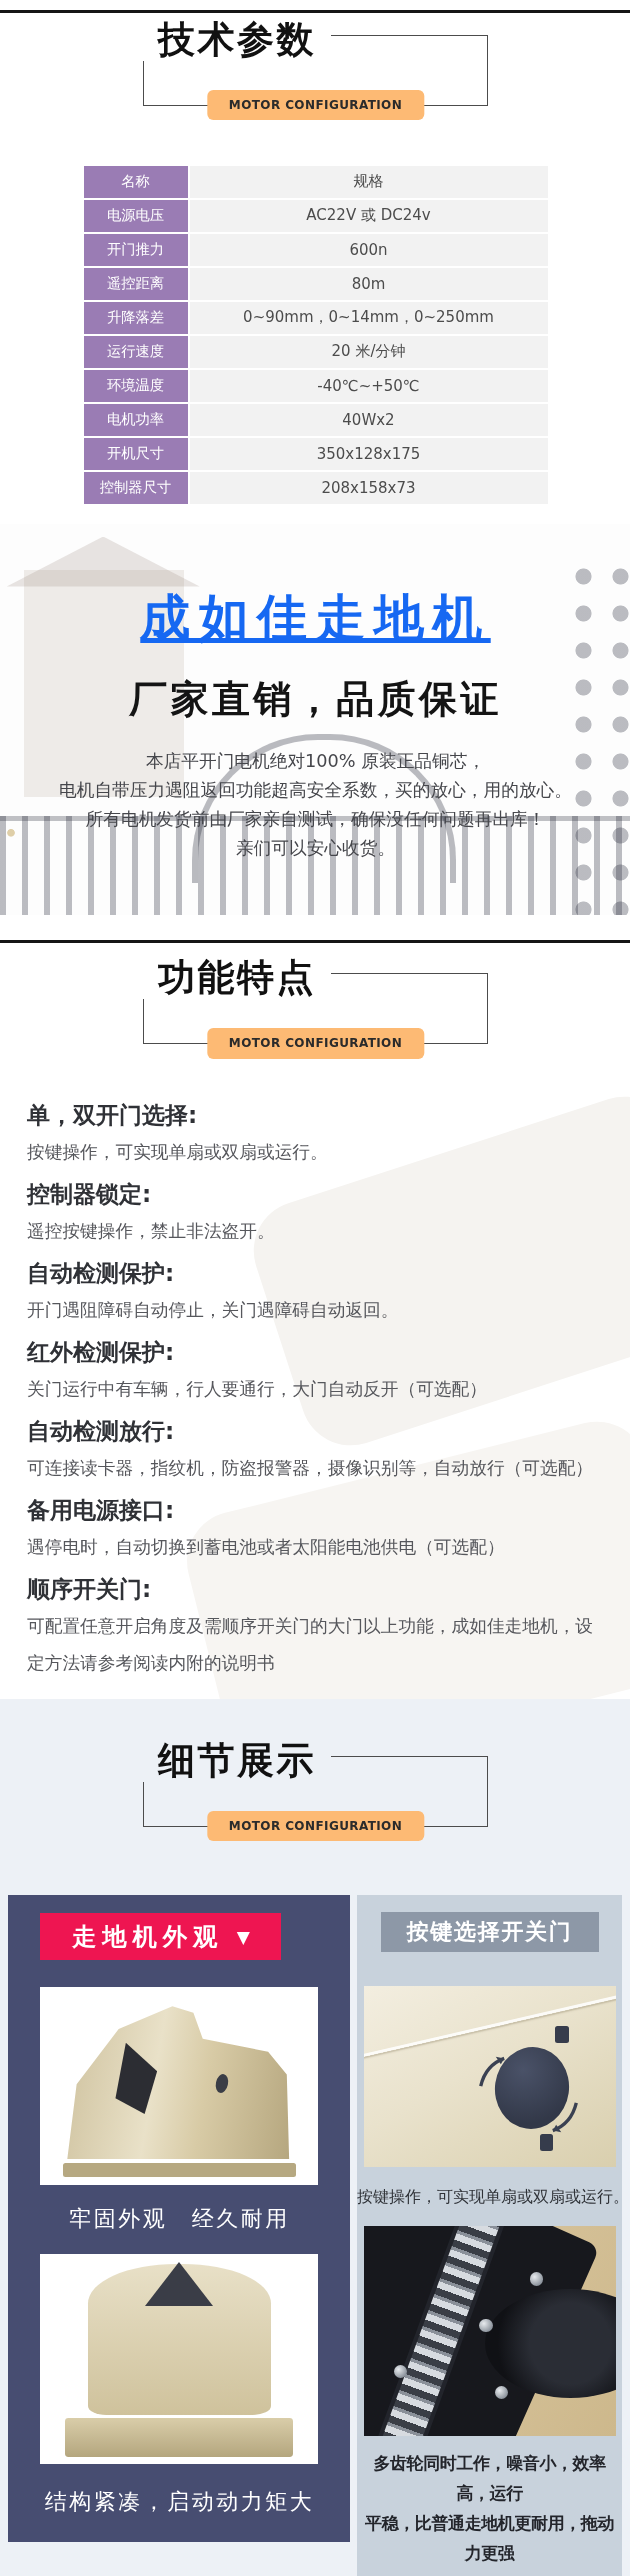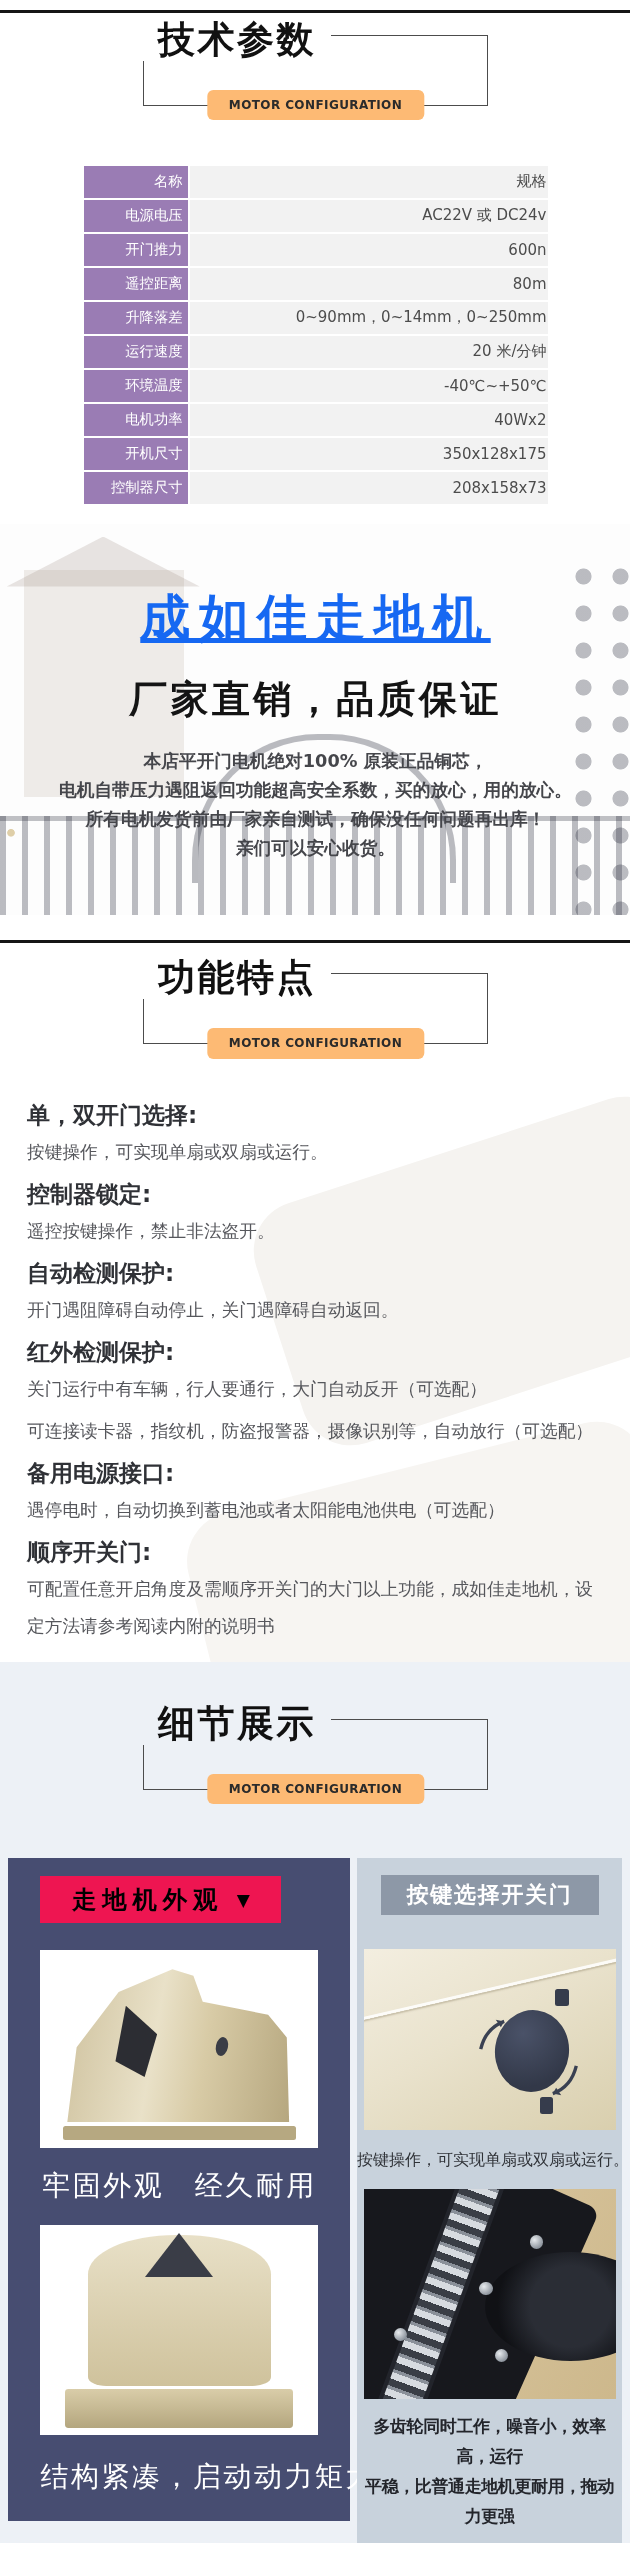--- a/index.html
+++ b/index.html
@@ -8,63 +8,63 @@
 
   
   .sec-header{position:relative;width:345px;margin:0 auto;height:124px;}
   .sec-box{position:absolute;left:0;top:22px;width:100%;height:71px;border:1.7px solid #4c4c4c;box-sizing:border-box;}
   .sec-title{position:absolute;top:4px;left:0;width:100%;text-align:left;font-size:37px;font-weight:bold;color:#111;line-height:45px;letter-spacing:2.5px;}
   .sec-title span{background:#fff;padding:0 15px;}
   .sec-badge{position:absolute;top:77px;left:50%;transform:translateX(-50%);background:#fdba74;border-radius:5.9px;padding:8.4px 22px;font-size:12px;font-weight:bold;color:#2b2b2b;letter-spacing:0.4px;white-space:nowrap;}
 
   
   .spec-table{margin:27px auto 0;border-collapse:separate;border-spacing:2.5px;}
-  .spec-table td{height:30px;text-align:right;vertical-align:middle;}
+  .spec-table td{height:30px;text-align:center;vertical-align:middle;}
   .spec-table td.k{width:94px;background:#9a7cb4;color:#fff;font-size:14.3px;padding:0 5px;}
   .spec-table td.v{width:356px;background:#f2f2f2;color:#4c4c4c;font-size:15px;}
   .sec-tech{padding-bottom:18.5px;}
 
   
   .banner{position:relative;height:391px;overflow:hidden;background:#fdfdfd;}
   .banner-art{position:absolute;inset:0;overflow:hidden;}
   .art-house{position:absolute;left:23.5px;top:46px;width:160px;height:227px;background:rgba(150,125,105,.14);}
   .art-roof{position:absolute;left:6.7px;top:12.6px;width:193px;height:50px;background:rgba(120,95,80,.16);clip-path:polygon(0 100%,50% 0,100% 100%);}
   .art-gate{position:absolute;left:192px;bottom:32px;width:252px;height:143px;border:6.7px solid rgba(32,35,52,.30);border-bottom:none;border-radius:126px 126px 0 0;}
   .art-col{position:absolute;right:0;top:34px;bottom:0;width:66px;
     background-image:radial-gradient(circle at 50% 50%, rgba(32,35,52,.30) 7.6px, transparent 8.4px);
     background-size:37px 37px;}
   .art-fence{position:absolute;left:0;right:0;bottom:0;height:94px;border-top:5px solid rgba(32,35,52,.28);
     background-image:
       radial-gradient(circle at 11px 11.8px, rgba(186,150,64,.45) 3.4px, transparent 4.2px),
       repeating-linear-gradient(90deg, rgba(32,35,52,.30) 0 5.9px, transparent 5.9px 22px);}
   .banner-title{position:relative;margin-top:61px;text-align:center;font-size:50px;font-weight:bold;color:#1668f2;letter-spacing:8.4px;text-decoration:underline;}
   .banner-sub{position:relative;margin-top:22px;text-align:center;font-size:38px;font-weight:bold;color:#141414;letter-spacing:3.4px;}
-  .banner-par{position:relative;margin-top:22px;text-align:center;font-size:17.7px;color:#45464b;line-height:29px;font-weight:bold;}
+  .banner-par{position:relative;margin-top:22px;text-align:center;font-size:17.7px;color:#45464b;line-height:29px;}
 
   
   .features{position:relative;overflow:hidden;background:#fff;padding-bottom:11.8px;}
   .wm{position:absolute;background:#f5f3f0;border-radius:50px;z-index:0;}
   .wm1{width:437px;height:252px;left:269px;top:202px;transform:rotate(-18deg);}
   .wm2{width:471px;height:269px;left:202px;top:521px;transform:rotate(-14deg);background:#f7f5f2;}
   .feat-list{position:relative;z-index:1;margin:22px 0 0 27px;}
   .feat{margin-bottom:5px;}
   .feat-h{font-size:23px;font-weight:bold;color:#2f3136;line-height:37px;}
   .feat-b{font-size:17.7px;color:#56575c;line-height:37px;padding-right:25px;}
 
   
   .details{background:#edf1f6;padding-top:35px;}
   .details .sec-title span{background:#edf1f6;}
   .cols{display:flex;gap:6.7px;padding:0 8.4px;margin-top:37px;align-items:flex-start;}
   .col-left{width:342px;background:#474d71;box-sizing:border-box;padding:18.5px 32px 25px;}
-  .red-badge{width:241px;height:47px;background:#ee1551;display:flex;align-items:center;justify-content:center;color:#000000;font-size:24.4px;font-weight:bold;letter-spacing:5.9px;}
+  .red-badge{width:241px;height:47px;background:#ee1551;display:flex;align-items:center;justify-content:center;color:#ffffff;font-size:24.4px;font-weight:bold;letter-spacing:5.9px;}
   .red-badge .arrow{font-size:17px;letter-spacing:0;margin-left:13.5px;}
   .photo{background:#fff;position:relative;overflow:hidden;}
   .ph-l1{height:198px;margin-top:27px;}
   .ph-l2{height:210px;margin-top:20px;}
-  .cap-left{color:#fff;font-size:28px;text-align:center;margin-top:18.5px;letter-spacing:2.5px;white-space:pre;}
+  .cap-left{color:#fff;font-size:22px;text-align:center;margin-top:18.5px;letter-spacing:2.5px;white-space:pre;}
   .cap-left2{margin-top:23.5px;}
 
   .col-right{width:265px;background:#c8d2dc;box-sizing:border-box;padding:17px 0 11.8px;}
   .grey-badge{width:218px;height:40px;margin:0 auto;background:#8d98a7;display:flex;align-items:center;justify-content:center;color:#fff;font-size:22px;font-weight:bold;letter-spacing:1.7px;}
   .ph-r1{width:252px;height:181px;margin:34px auto 0;background:linear-gradient(150deg,#f3eee0 0%,#e9e2cc 45%,#d9cfae 100%);}
   .ph-r2{width:252px;height:210px;margin:18.5px auto 0;background:linear-gradient(120deg,#dcc9a2,#cdb88c);}
   .rc1{font-size:16px;color:#2f3237;text-align:center;white-space:nowrap;margin-top:20px;}
   .rc2{margin-top:11.8px;text-align:center;font-size:17px;font-weight:bold;color:#23252b;line-height:30px;letter-spacing:-0.4px;}
 
   
@@ -195,20 +195,21 @@
     </div>
     <div class="feat">
       <div class="feat-h">自动检测保护:</div>
       <div class="feat-b">开门遇阻障碍自动停止，关门遇障碍自动返回。</div>
     </div>
     <div class="feat">
       <div class="feat-h">红外检测保护:</div>
       <div class="feat-b">关门运行中有车辆，行人要通行，大门自动反开（可选配）</div>
     </div>
     <div class="feat">
+      <div class="feat-h">自动检测放行:</div>
       <div class="feat-b">可连接读卡器，指纹机，防盗报警器，摄像识别等，自动放行（可选配）</div>
     </div>
     <div class="feat">
       <div class="feat-h">备用电源接口:</div>
       <div class="feat-b">遇停电时，自动切换到蓄电池或者太阳能电池供电（可选配）</div>
     </div>
     <div class="feat">
       <div class="feat-h">顺序开关门:</div>
       <div class="feat-b">可配置任意开启角度及需顺序开关门的大门以上功能，成如佳走地机，设定方法请参考阅读内附的说明书</div>
     </div>

